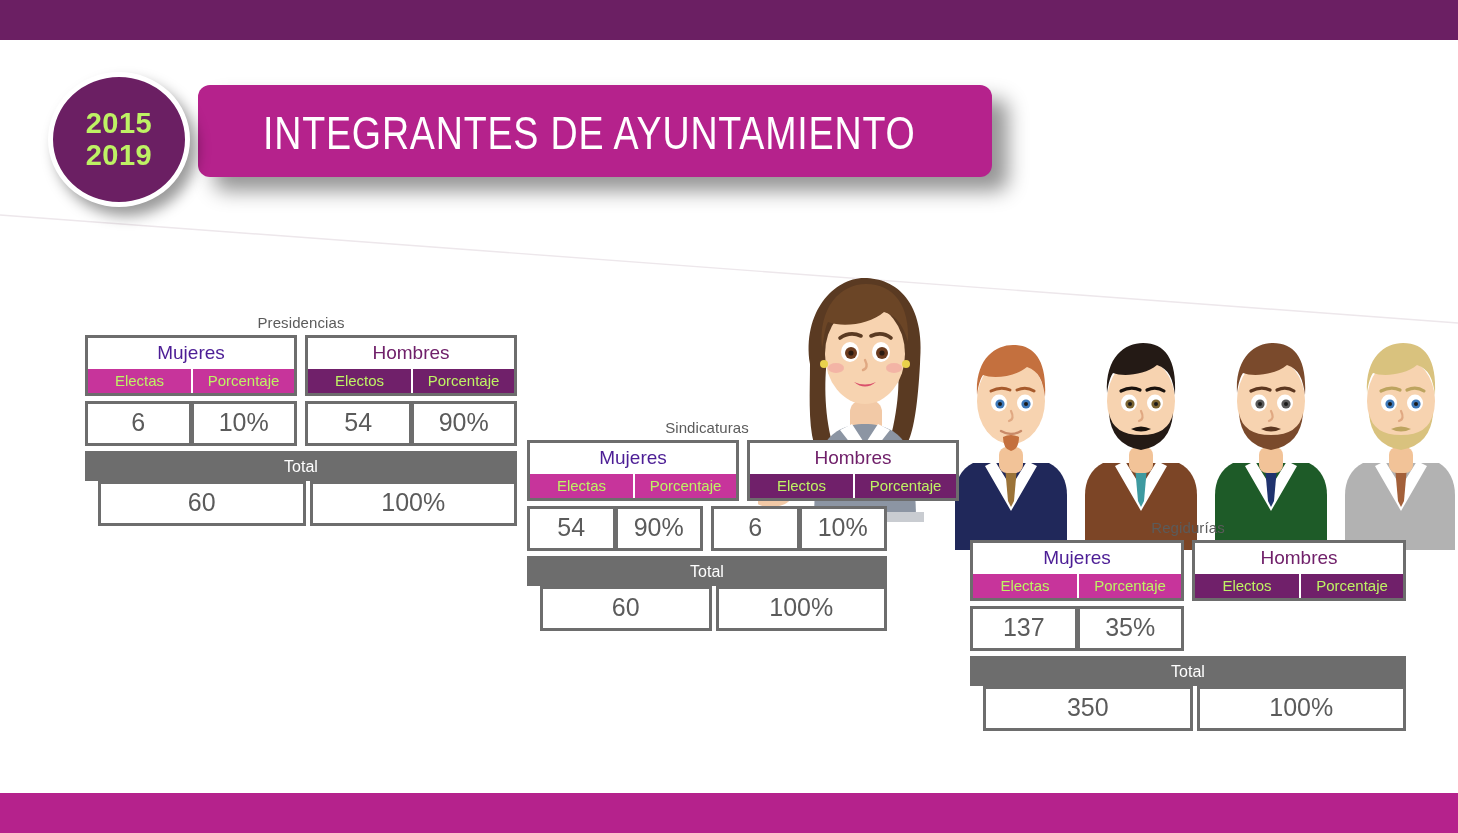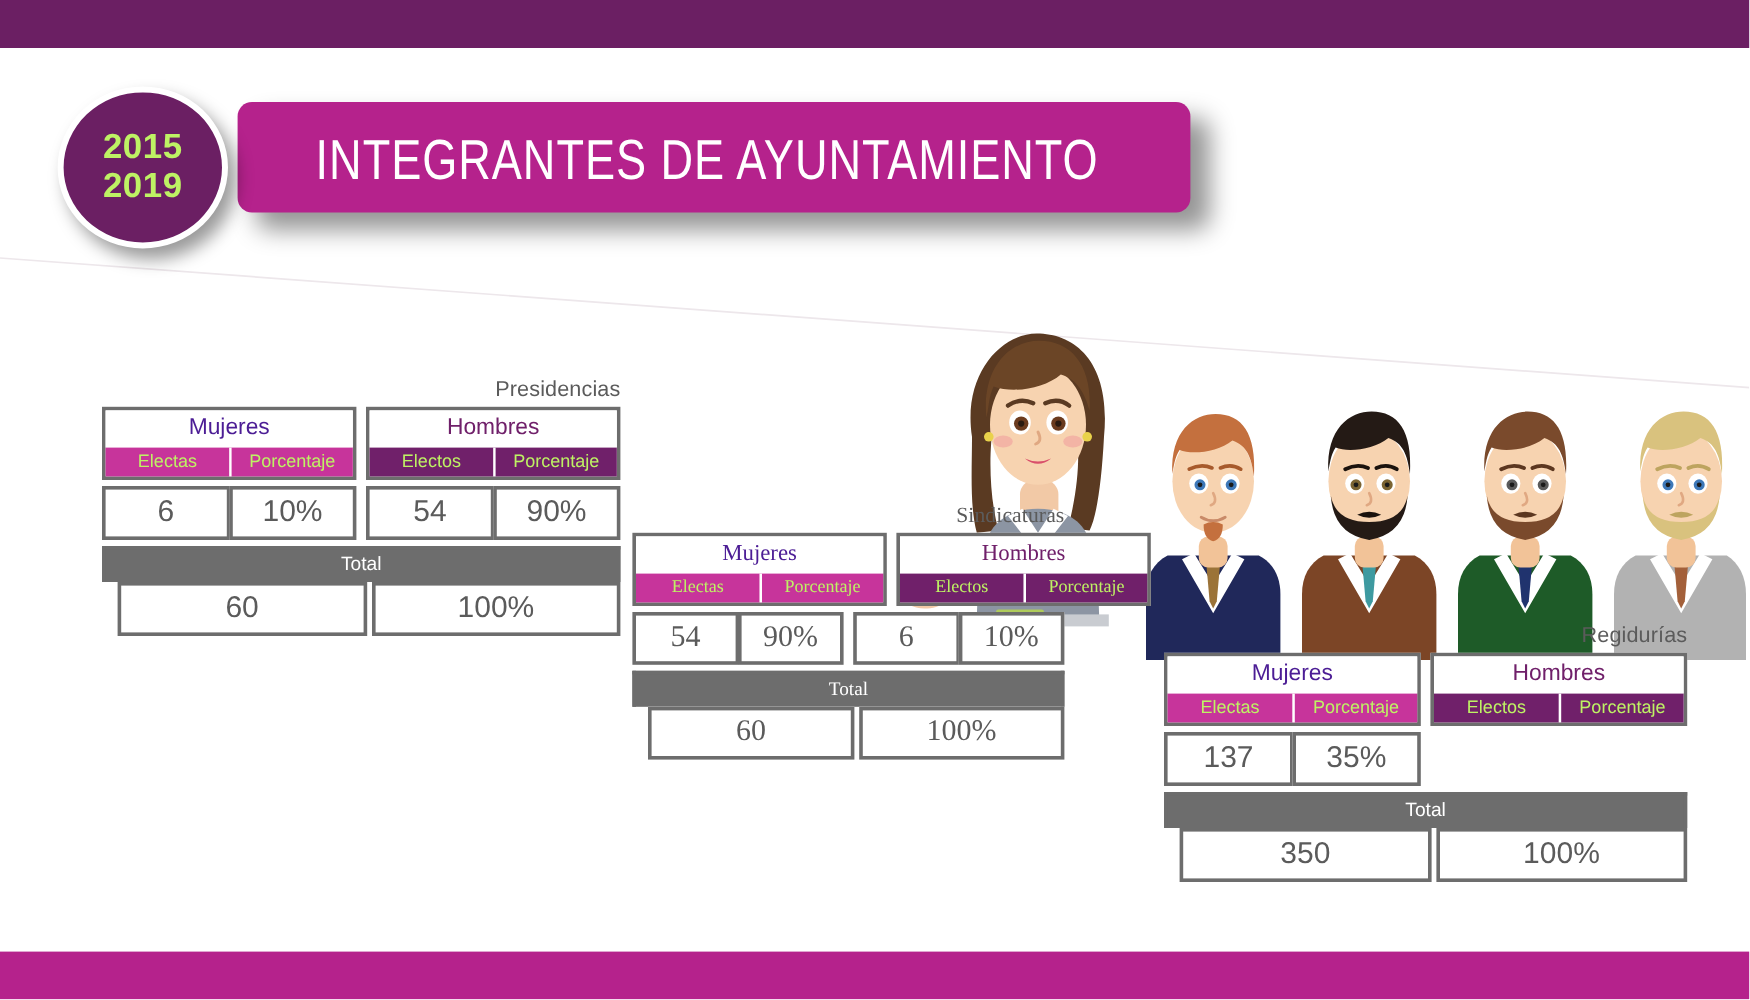--- a/index.html
+++ b/index.html
@@ -95,23 +95,23 @@
   }
 
   
   .people { position: absolute; }
   .woman { left: 758px; top: 272px; width: 210px; height: 270px; z-index: 3; }
   .men   { left: 955px; top: 335px; width: 500px; height: 215px; z-index: 1; }
 
   
   .block { position: absolute; z-index: 5; }
   .block-title {
-    text-align: right;
+    text-align: center;
     color: #5B5B5B;
-    font-size: 18px;
+    font-size: 15px;
     margin-bottom: 4px;
     letter-spacing: .1px;
   }
   .half {
     box-sizing: border-box;
     border: 3px solid #6D6D6D;
     background: #ffffff;
   }
   .half.left { }
   .half.right { margin-left: 8px; }
@@ -171,21 +171,21 @@
     color: #5B5B5B;
     padding: 4px 0 6px 0;
   }
   .total-row .cell + .cell { margin-left: 4px; }
 
   
   #block-presidencias { left: 85px; top: 314px; width: 432px; }
   #block-presidencias .half.left  { width: 212px; }
   #block-presidencias .half.right { width: 212px; }
 
-  #block-sindicaturas { left: 527px; top: 419px; width: 360px; font-family: Liberation Serif, serif; }
+  #block-sindicaturas { left: 527px; top: 419px; width: 360px; }
   #block-sindicaturas .half.left  { width: 212px; }
   #block-sindicaturas .half.right { width: 212px; }
 
   #block-regidurias { left: 970px; top: 519px; width: 436px; }
   #block-regidurias .half.left  { width: 214px; }
   #block-regidurias .half.right { width: 214px; }
 
   .pair { display: flex; }
   .pair-col { }
   .pair-col.right { margin-left: 8px; }

